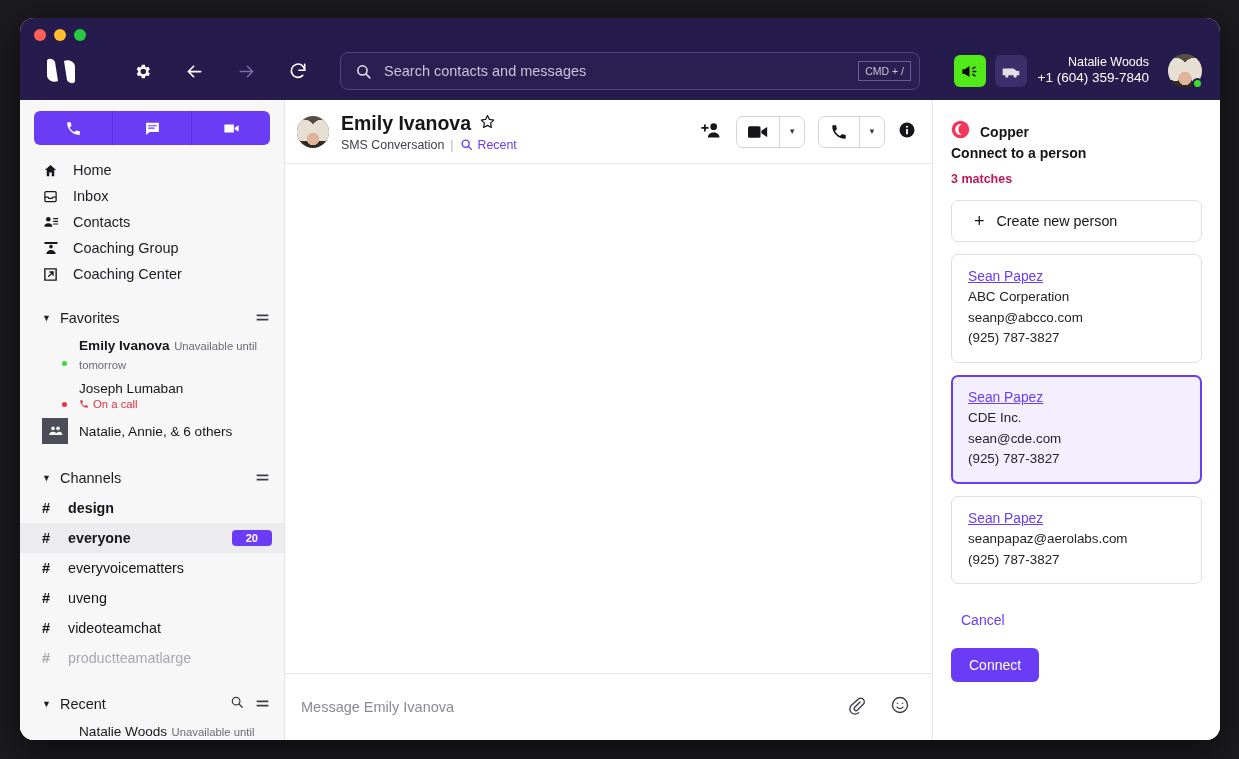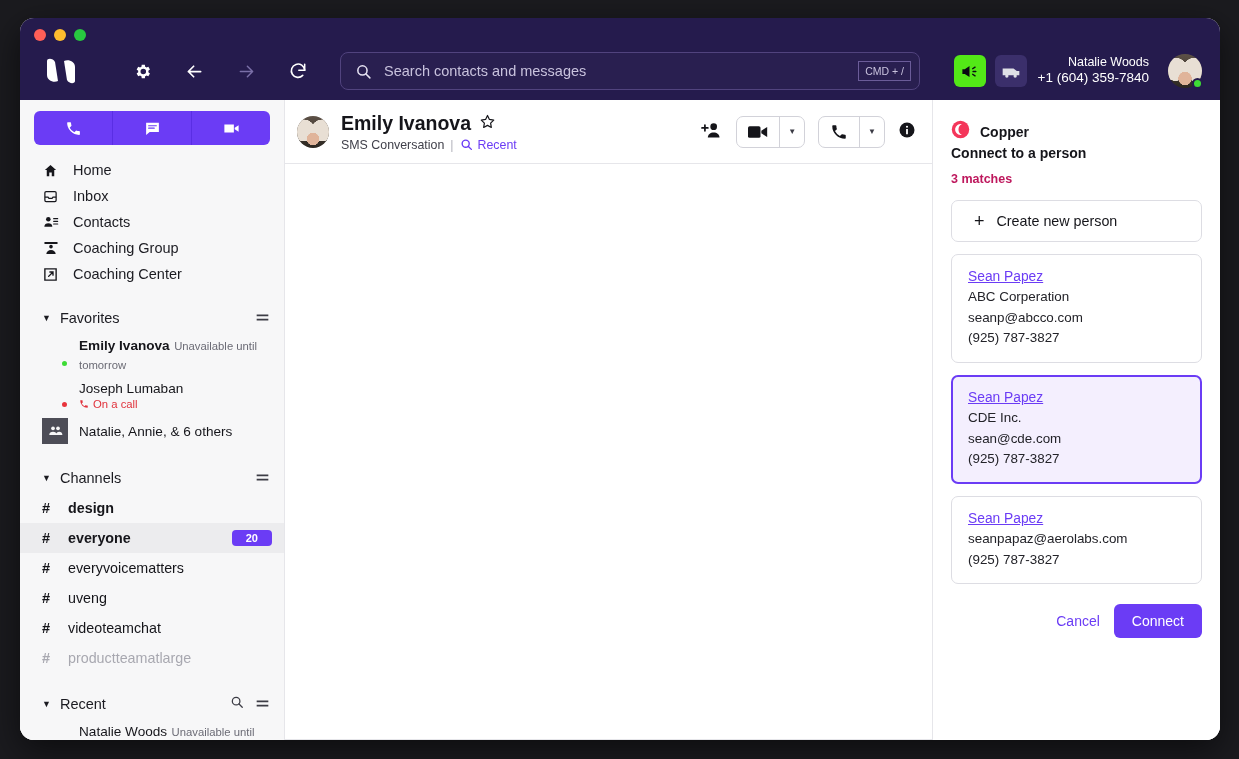--- a/index.html
+++ b/index.html
@@ -228,22 +228,22 @@
     cursor: pointer;
   }
   .match.active { border: 2px solid #6b3cf5; background: #f4effe; padding: 10px 13px 12px 15px; }
   .match .mname {
     font-size: 13.8px; color: #6b3cf5; text-decoration: underline;
     line-height: 1.55;
   }
   .match .mline { font-size: 13.4px; color: #232329; line-height: 1.53; }
 
   .rp-actions {
-    margin-top: 20px; display: flex; align-items: center;
-    justify-content: flex-end; gap: 4px;
+    margin-top: 20px; display: flex; align-items: flex-start;
+    justify-content: flex-end; gap: 12px; flex-direction: column;
   }
   .btn-cancel {
     color: #6b3cf5; font-size: 14px; background: none; border: none;
     padding: 8px 10px; cursor: pointer; font-family: inherit;
   }
   .btn-connect {
     background: #6b3cf5; color: #fff; font-size: 14px;
     border: none; border-radius: 6px; padding: 9px 18px;
     cursor: pointer; font-family: inherit;
   }
@@ -576,20 +576,38 @@
             <svg width="18" height="18" viewBox="0 0 24 24" fill="#15151a">
                   <circle cx="12" cy="12" r="10"></circle>
                   <path d="M12 6.2a1.4 1.4 0 110 2.8 1.4 1.4 0 010-2.8zM10.8 10.6h2.4v7.2h-2.4z" fill="#fff"></path>
                 </svg>
           </span>
         </div>
       </div>
 
       <div class="conv-main"></div>
 
+      <div class="composer">
+        <span class="ph">Message Emily Ivanova</span>
+        <span class="cicons">
+          <span>
+            <svg width="19" height="19" viewBox="0 0 24 24" fill="none" stroke="#3a3a44" stroke-width="1.7" stroke-linecap="round">
+                  <path d="M16.5 7.5l-7 7a2.5 2.5 0 003.5 3.5l7.5-7.5a4.5 4.5 0 00-6.4-6.4L5.5 11.8a6.5 6.5 0 009.2 9.2"></path>
+                </svg>
+          </span>
+          <span>
+            <svg width="20" height="20" viewBox="0 0 24 24" fill="none" stroke="#3a3a44" stroke-width="1.6">
+                  <circle cx="12" cy="12" r="9"></circle>
+                  <circle cx="9" cy="10" r=".9" fill="#3a3a44" stroke="none"></circle>
+                  <circle cx="15" cy="10" r=".9" fill="#3a3a44" stroke="none"></circle>
+                  <path d="M8.5 14.5c1 1.2 2.1 1.8 3.5 1.8s2.5-.6 3.5-1.8" stroke-linecap="round"></path>
+                </svg>
+          </span>
+        </span>
+      </div>
     </div>
 
     <div class="rpanel">
       <div class="cop-head">
         <span>
           <svg width="19" height="19" viewBox="0 0 24 24">
                 <circle cx="12" cy="12" r="11" fill="#f4365a"></circle>
                 <path d="M13.8 5.2A7 7 0 1012 19a7 7 0 001.8-.2A7.5 7.5 0 0113.8 5.2z" fill="#fff"></path>
               </svg>
         </span>

